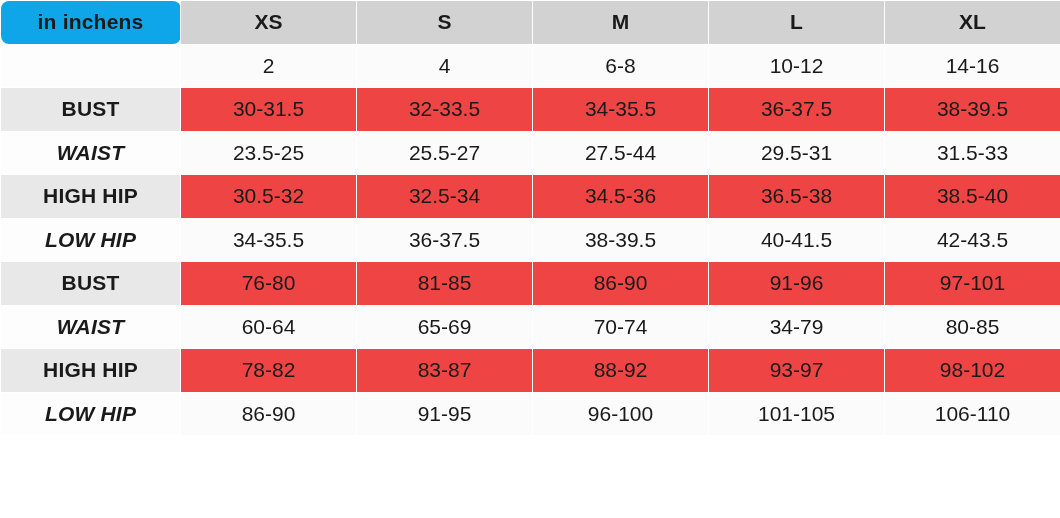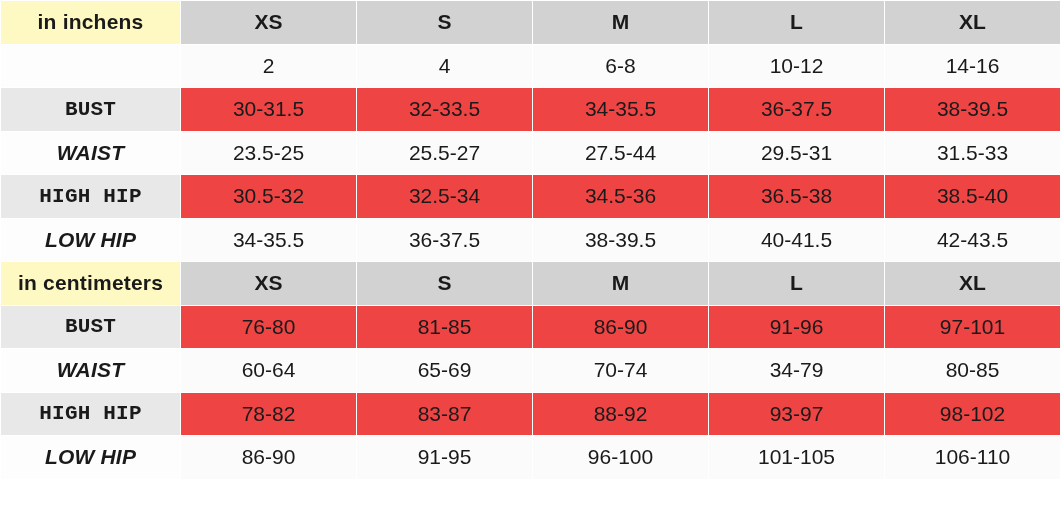--- a/index.html
+++ b/index.html
@@ -44,30 +44,30 @@
     letter-spacing: 0.2px;
   }
   td.label.centered {
     text-align: center;
     padding-left: 0;
     font-size: 16px;
   }
   td.label.blank { font-weight: normal; }
 
   
-  tr.shade td.label { background: #e8e8e8; font-family: Liberation Mono, monospace; }
+  tr.shade td.label { background: #e8e8e8; }
   tr.plain td.label { background: #fdfdfd; font-style: italic; }
 
   td.header-size {
     font-size: 22px;
     font-weight: bold;
   }
   
   tr.unit td { background: #d2d2d2; }
-  tr.unit td.label { background: #fef9c3; }
+  tr.unit td.label { background: #0ea5e9; border-radius: 8px; }
 </style>
 </head>
 <body>
 
 <table id="size-chart">
   <colgroup>
     <col class="c-label">
     <col class="c-size">
     <col class="c-size">
     <col class="c-size">
@@ -123,28 +123,20 @@
 
     <tr class="plain">
       <td class="label">LOW HIP</td>
       <td>34-35.5</td>
       <td>36-37.5</td>
       <td>38-39.5</td>
       <td>40-41.5</td>
       <td>42-43.5</td>
     </tr>
 
-    <tr class="unit">
-      <td class="label">in centimeters</td>
-      <td class="header-size">XS</td>
-      <td class="header-size">S</td>
-      <td class="header-size">M</td>
-      <td class="header-size">L</td>
-      <td class="header-size">XL</td>
-    </tr>
 
 
     <tr class="shade">
       <td class="label">BUST</td>
       <td>76-80</td>
       <td>81-85</td>
       <td>86-90</td>
       <td>91-96</td>
       <td>97-101</td>
     </tr>

